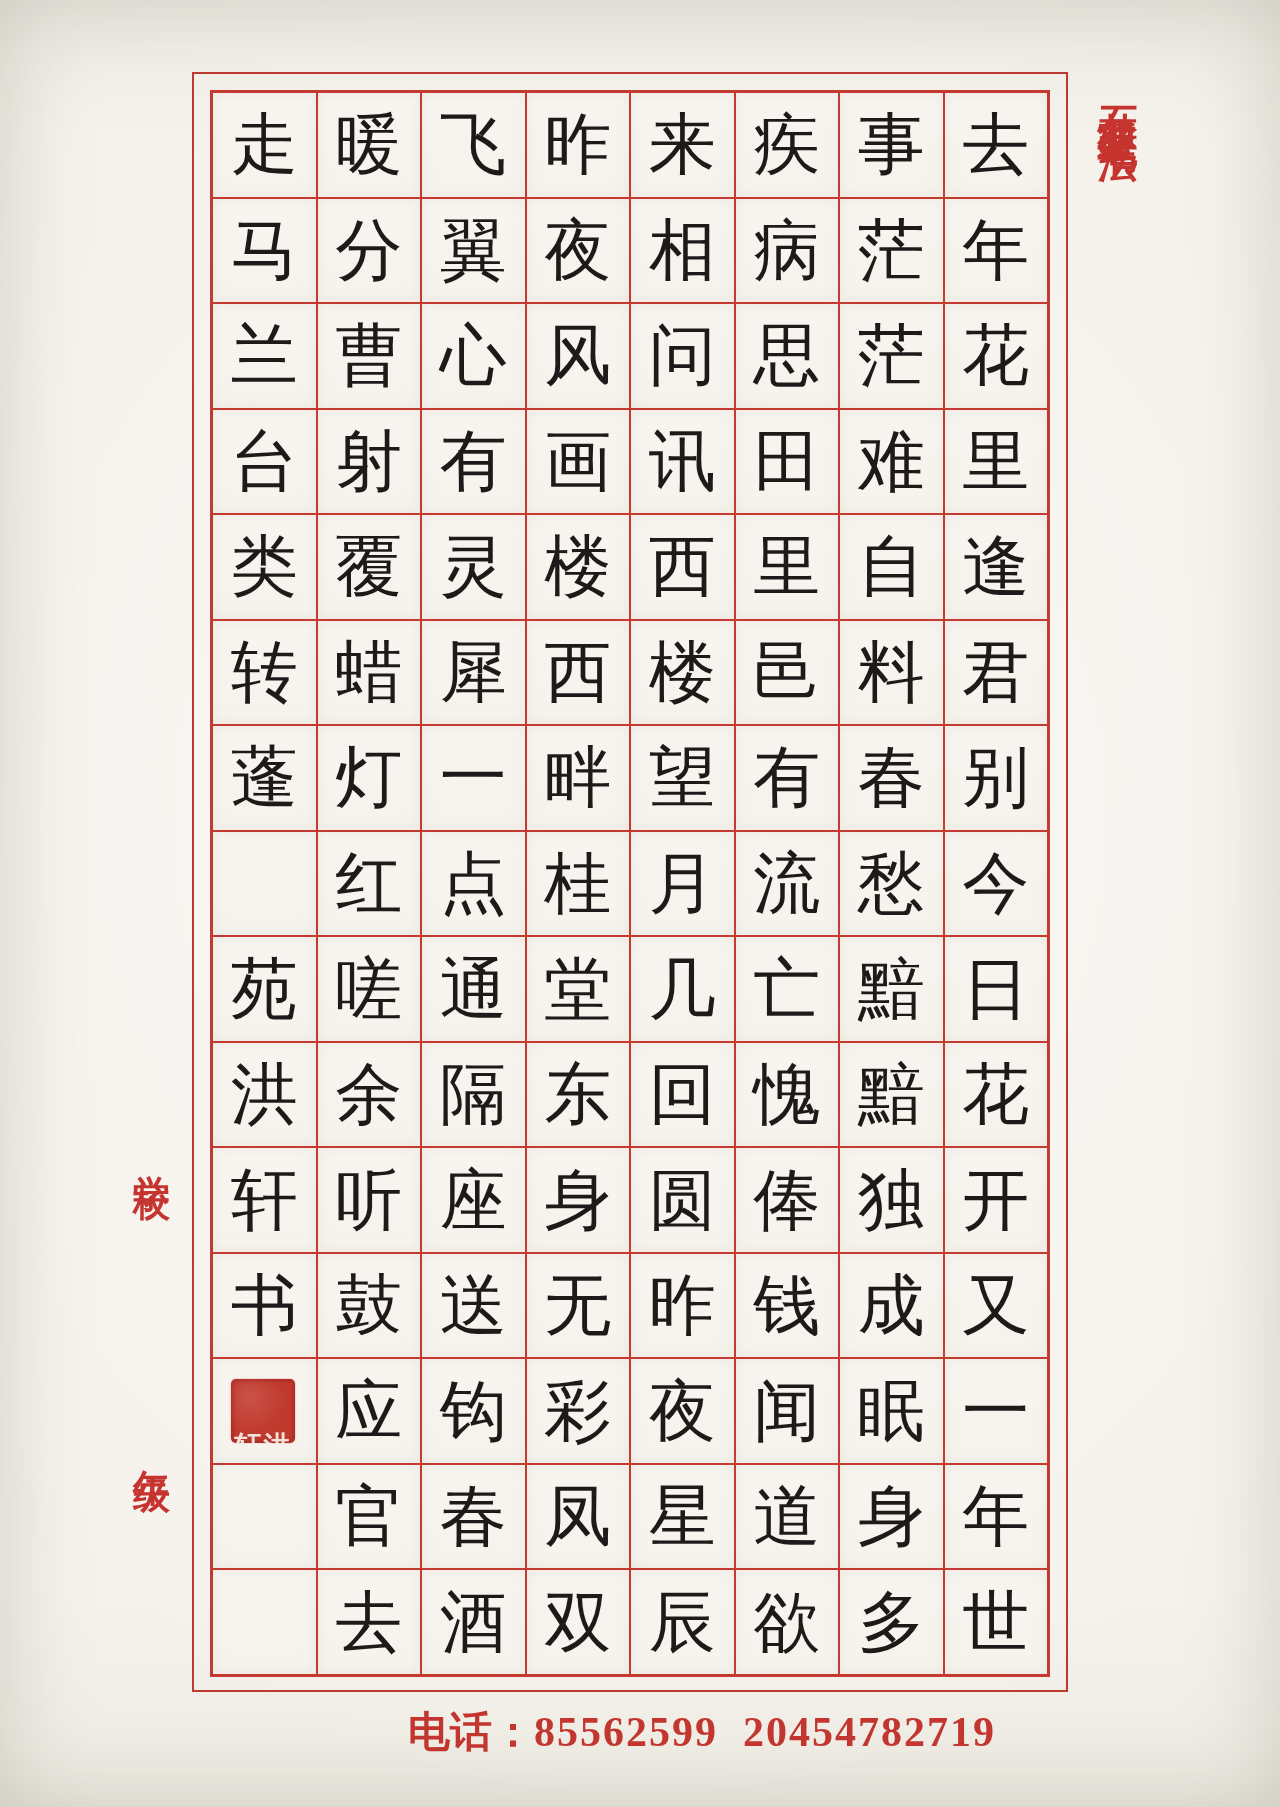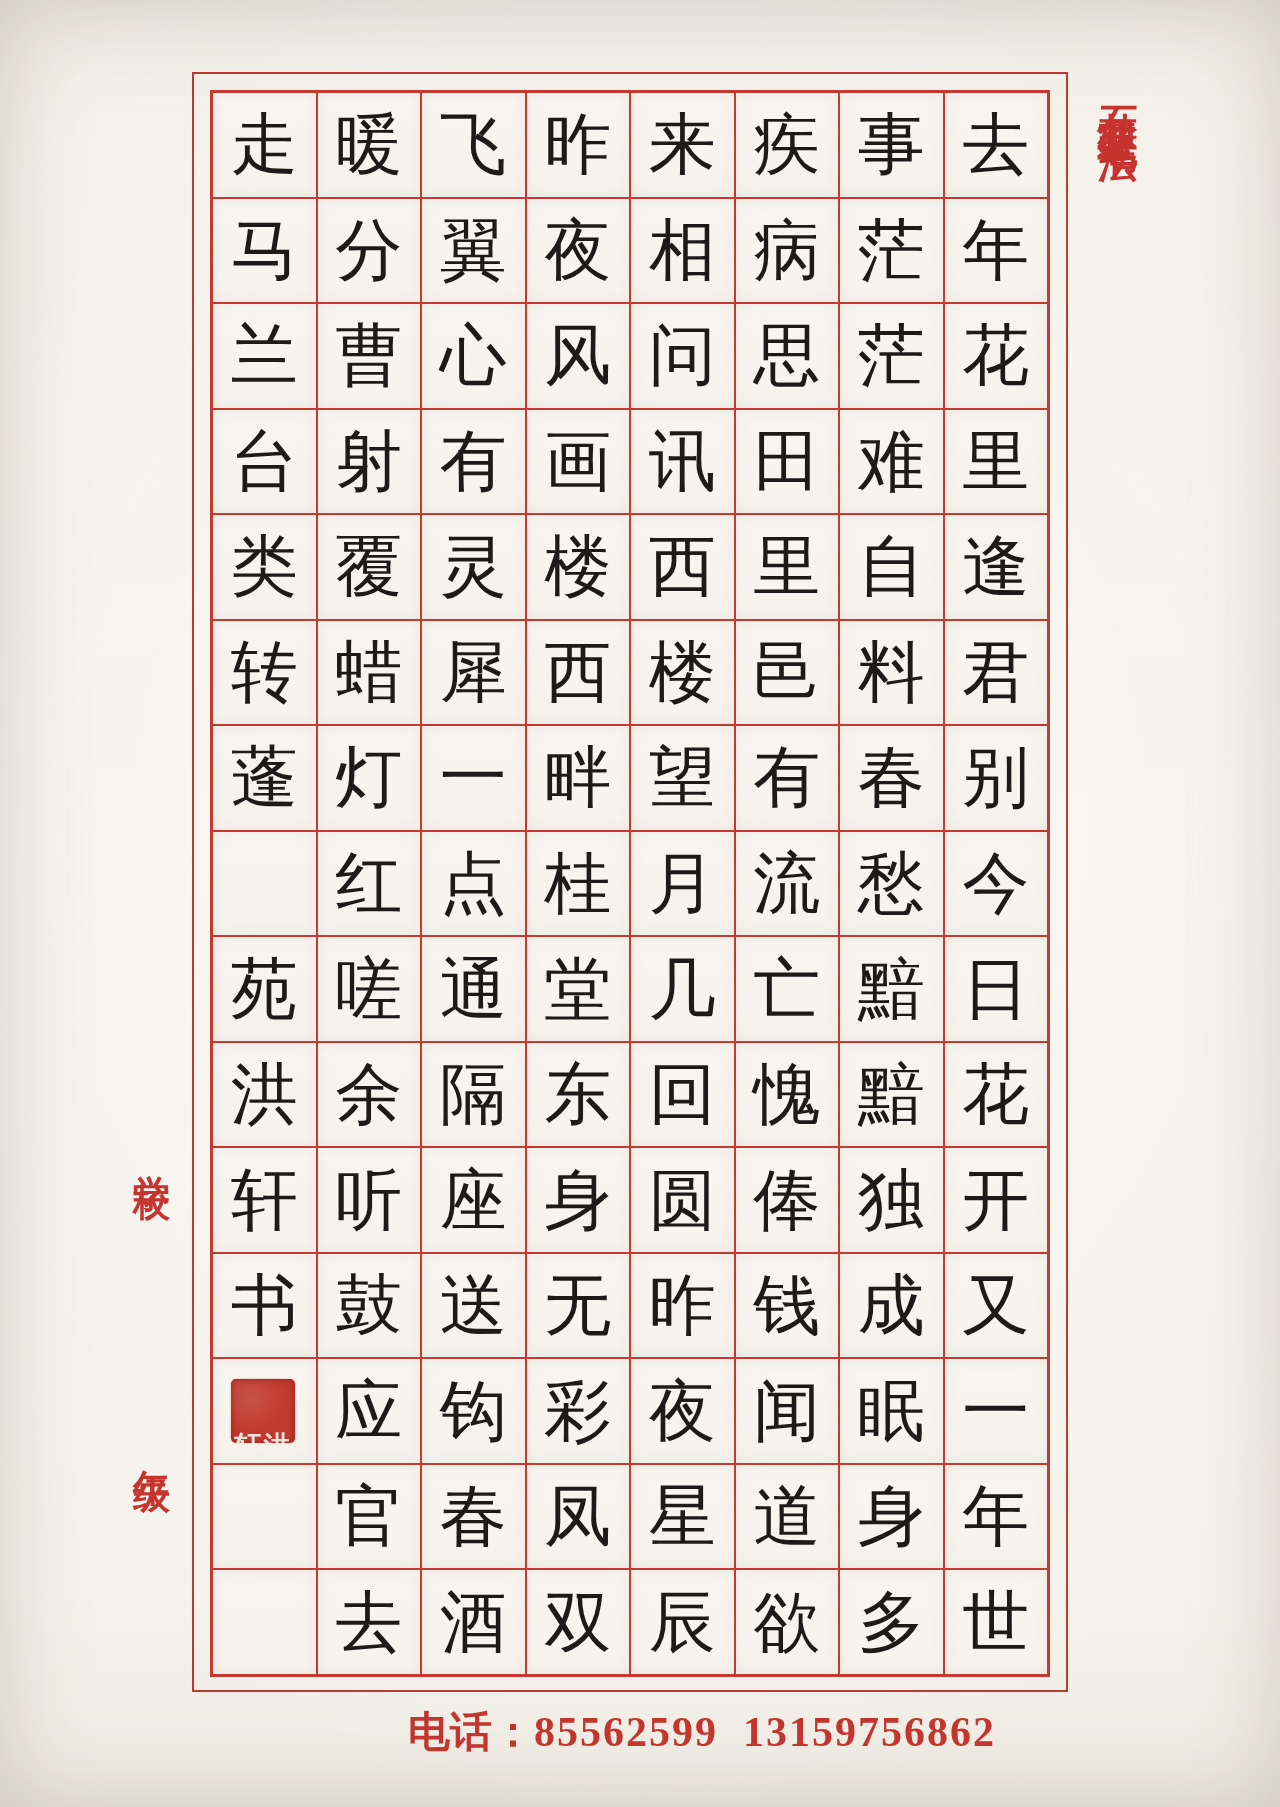--- a/index.html
+++ b/index.html
@@ -204,13 +204,13 @@
     <div class="cell">多</div>
     <div class="cell">世</div>
   </div>
 
 <div class="title-vertical">石梦非硬笔书法</div>
 
 <div class="side-label label-school">学校</div>
 
 <div class="side-label label-grade">年级</div>
 
-<div class="footer-phone"><span>电话：</span><span class="num">85562599  13159756862</span></div>
+<div class="footer-phone"><span>电话：</span><span class="num">85562599  20454782719</span></div>
 
 </body></html>

